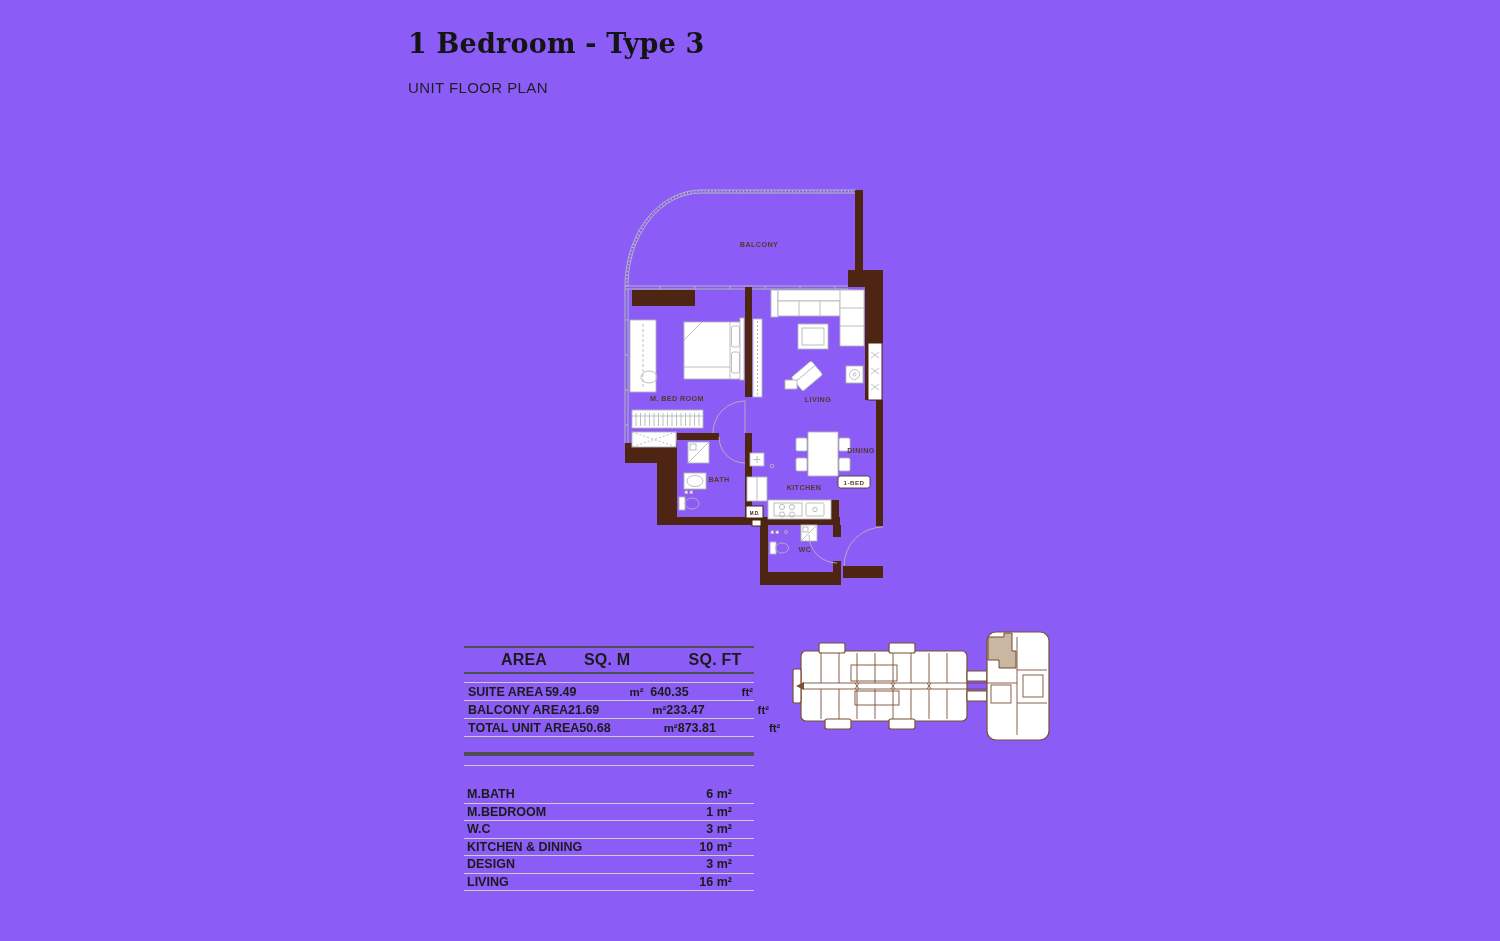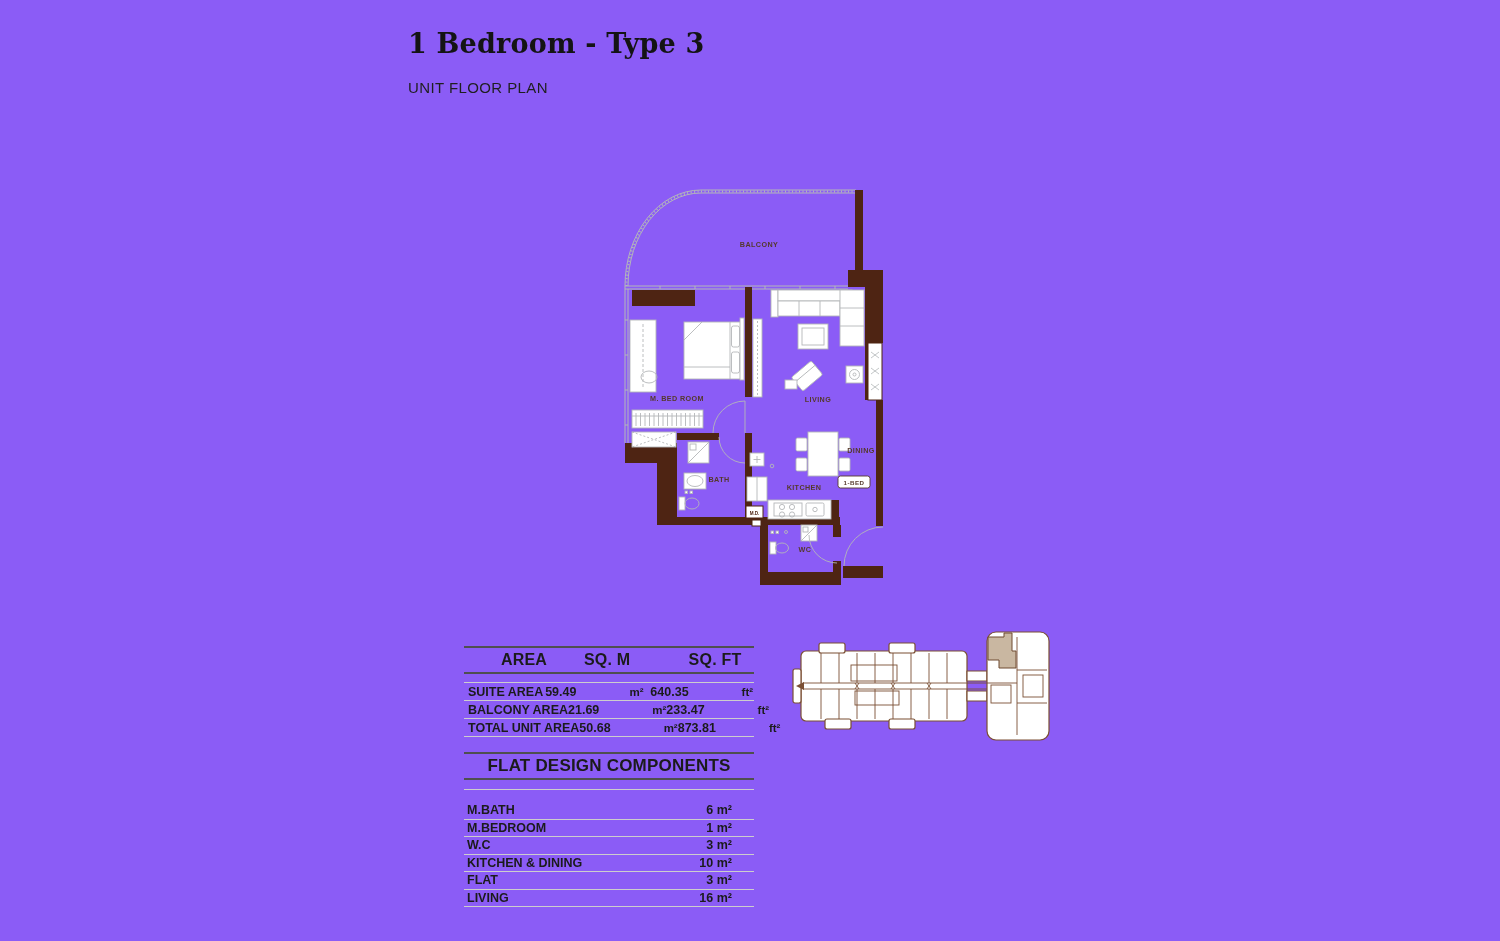--- a/index.html
+++ b/index.html
@@ -16,21 +16,21 @@
   .subtitle {
     position:absolute; left:408px; top:79px;
     font-size:15px; color:#1f1f1f; letter-spacing:0.4px;
   }
   .plan-wrap { position:absolute; left:600px; top:170px; width:320px; height:430px; }
   .keyplan-wrap { position:absolute; left:791px; top:625px; width:264px; height:122px; }
 
   .tables { position:absolute; left:464px; top:646px; width:290px; color:#1b1b1b; }
   .hr { height:0; border-top:2px solid #4f4f4f; }
   .hr.light { border-top:1px solid #cdcdcd; }
-  .sp6 { margin-top:12px; } .sp8 { margin-top:8px; } .sp9 { margin-top:9px; } .sp15 { margin-top:15px; }
+  .sp6 { margin-top:20px; } .sp8 { margin-top:8px; } .sp9 { margin-top:9px; } .sp15 { margin-top:15px; }
   .t-head { display:flex; height:24px; align-items:center; font-weight:bold; font-size:16px; letter-spacing:0.2px; }
   .h1 { width:120px; text-align:center; } .h2 { width:92px; } .h3 { width:78px; text-align:center; }
   .a-row { display:flex; height:17px; align-items:center; font-size:12.5px; font-weight:bold; }
   .al { width:122px; padding-left:4px; white-space:nowrap; }
   .av { width:42px; text-align:right; }
   .au { width:24px; padding-left:5px; font-size:11.5px;margin-left:48px; }
   .av2 { width:69px; text-align:right; }
   .c-title { height:24px; line-height:24px; text-align:center; font-size:17px; font-weight:bold; letter-spacing:0.2px; }
   .c-row { display:flex; height:16.5px; align-items:center; font-size:12.5px; font-weight:bold; }
   .cl { flex:1; padding-left:3px; white-space:nowrap; }
@@ -237,21 +237,20 @@
         <span class="av">50.68</span>
         <span class="au">m²</span>
         <span class="av2">873.81</span>
         <span class="au">ft²</span>
       </div>
       <div class="hr light"></div>
     </section>
 
     <section>
       <div class="hr sp15"></div>
-      <div class="c-title">FLAT DESIGN COMPONENTS</div>
       <div class="hr"></div>
       <div class="hr light sp9"></div>
 
       <div class="c-row sp6">
         <span class="cl">M.BATH</span>
         <span class="cv">6 m²</span>
       </div>
       <div class="hr light"></div>
 
       <div class="c-row">
@@ -266,21 +265,21 @@
       </div>
       <div class="hr light"></div>
 
       <div class="c-row">
         <span class="cl">KITCHEN &amp; DINING</span>
         <span class="cv">10 m²</span>
       </div>
       <div class="hr light"></div>
 
       <div class="c-row">
-        <span class="cl">FLAT</span>
+        <span class="cl">DESIGN</span>
         <span class="cv">3 m²</span>
       </div>
       <div class="hr light"></div>
 
       <div class="c-row">
         <span class="cl">LIVING</span>
         <span class="cv">16 m²</span>
       </div>
       <div class="hr light"></div>
     </section>

